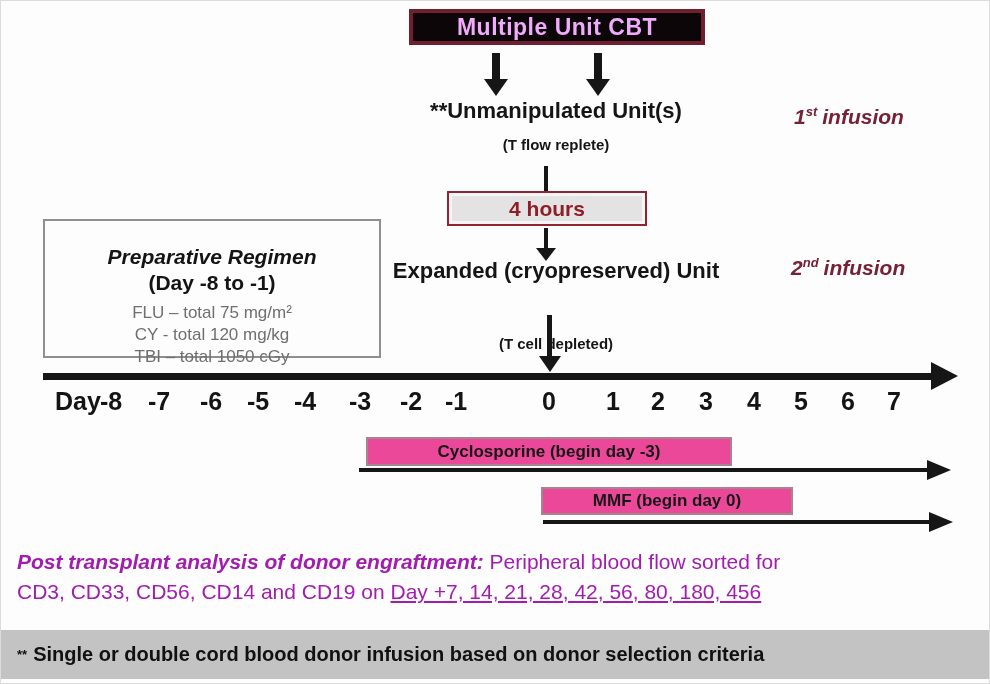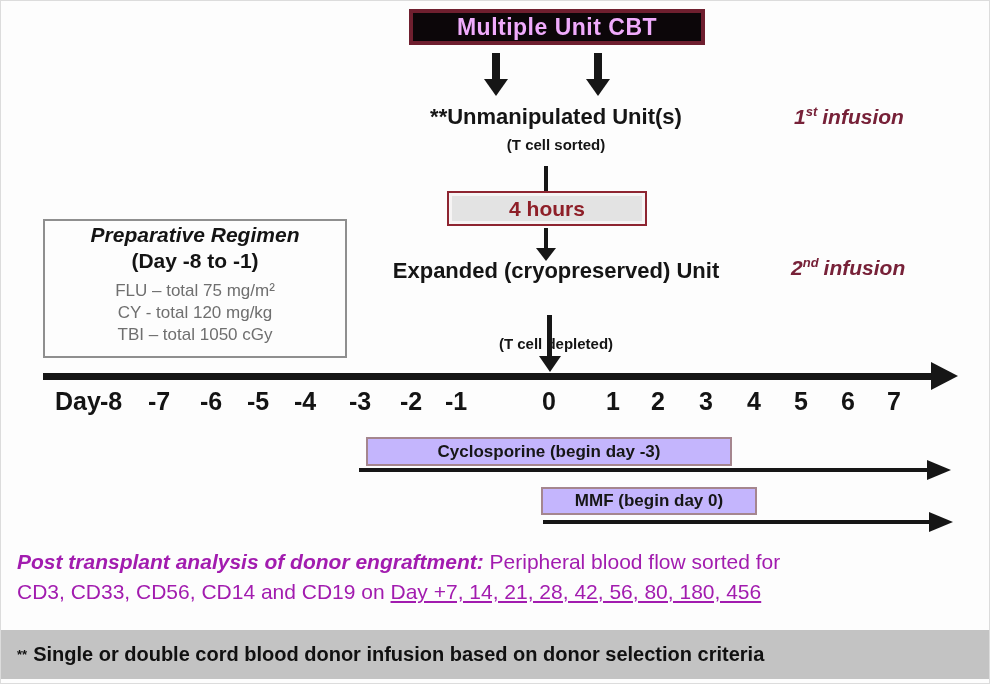--- a/index.html
+++ b/index.html
@@ -48,35 +48,35 @@
   .hours-box {
     position:absolute; left:446px; top:190px; width:200px; height:35px;
     background:#e3e3e3;
     border:2px solid #8e2531;
     box-shadow: inset 0 0 0 3px #f6f4f4;
     display:flex; align-items:center; justify-content:center;
     color:#8e1f28; font-weight:bold; font-size:21px;
   }
 
   .prep-box {
-    position:absolute; left:42px; top:218px; width:304px; height:139px;
+    position:absolute; left:42px; top:218px; width:338px; height:139px;
     background:#fdfdfd;
     border:2px solid #8f8f8f;
-    text-align:center; padding-top:1px;
+    text-align:center; padding-top:23px;
   }
   .prep-title { font-size:21px; font-weight:bold; font-style:italic; color:#141414; line-height:26px;}
   .prep-sub   { font-size:21px; font-weight:bold; color:#141414; line-height:26px; margin-bottom:6px;}
   .prep-item  { font-size:17px; color:#6f6f6f; line-height:22px; }
 
   .tick { position:absolute; top:386px; transform:translateX(-50%); font-weight:bold; font-size:25px; color:#141414; }
   .day-word { position:absolute; left:26px; top:386px; font-weight:bold; font-size:25px; color:#141414;margin-left:28px; }
 
   .med-box {
     position:absolute; height:29px;
-    background:#c4b5fd;
+    background:#ec4899;
     border:2px solid #a5868e;
     display:flex; align-items:center; justify-content:center;
     font-size:17px; font-weight:bold; color:#161616;
   }
 
   .post-text {
     position:absolute; left:16px; top:546px; width:962px;
     font-size:21px; color:#a21caf; line-height:30px;
   }
   .post-lead { font-weight:bold; font-style:italic; }
@@ -96,22 +96,22 @@
 
 <div class="canvas">
 
   <div class="title-box">Multiple Unit CBT</div>
 
   <div class="vstem" style="left:491px; top:52px; width:8px; height:26px;"></div>
   <div class="down-head head-lg" style="left:483px; top:78px;"></div>
   <div class="vstem" style="left:593px; top:52px; width:8px; height:26px;"></div>
   <div class="down-head head-lg" style="left:585px; top:78px;"></div>
 
-  <div class="center-label lbl-main" style="left:390px; top:103px; width:330px;">**Unmanipulated Unit(s)</div>
-  <div class="center-label lbl-sub" style="left:390px; top:135px; width:330px;">(T cell sorted)</div>
+  <div class="center-label lbl-main" style="left:390px; top:97px; width:330px;">**Unmanipulated Unit(s)</div>
+  <div class="center-label lbl-sub" style="left:390px; top:135px; width:330px;">(T flow replete)</div>
 
   <div class="infusion" style="left:793px; top:103px;">
     <span>1</span><sup>st</sup><span class="word">infusion</span>
   </div>
 
   <div class="vstem" style="left:543px; top:165px; width:4px; height:25px;"></div>
 
   <div class="hours-box">4 hours</div>
 
   <div class="vstem" style="left:543px; top:227px; width:4px; height:20px;"></div>
@@ -153,21 +153,21 @@
   <span class="tick" style="left:705px;">3</span>
   <span class="tick" style="left:753px;">4</span>
   <span class="tick" style="left:800px;">5</span>
   <span class="tick" style="left:847px;">6</span>
   <span class="tick" style="left:893px;">7</span>
 
   <div class="med-box" style="left:365px; top:436px; width:366px;">Cyclosporine (begin day -3)</div>
   <div class="hbar" style="left:358px; top:467px; width:570px; height:4px;"></div>
   <div class="right-head" style="left:926px; top:459px; border-top:10px solid transparent; border-bottom:10px solid transparent; border-left:24px solid #161616;"></div>
 
-  <div class="med-box" style="left:540px; top:486px; width:216px; height:28px;">MMF (begin day 0)</div>
+  <div class="med-box" style="left:540px; top:486px; width:252px; height:28px;">MMF (begin day 0)</div>
   <div class="hbar" style="left:542px; top:519px; width:388px; height:4px;"></div>
   <div class="right-head" style="left:928px; top:511px; border-top:10px solid transparent; border-bottom:10px solid transparent; border-left:24px solid #161616;"></div>
 
   <div class="post-text">
     <div><span class="post-lead">Post transplant analysis of donor engraftment:</span><span> Peripheral blood flow sorted for</span></div>
     <div><span>CD3, CD33, CD56, CD14 and CD19 on </span><span class="post-underline">Day +7, 14, 21, 28, 42, 56, 80, 180, 456</span></div>
   </div>
 
   <div class="footnote-bar">
     <sup>**</sup>

